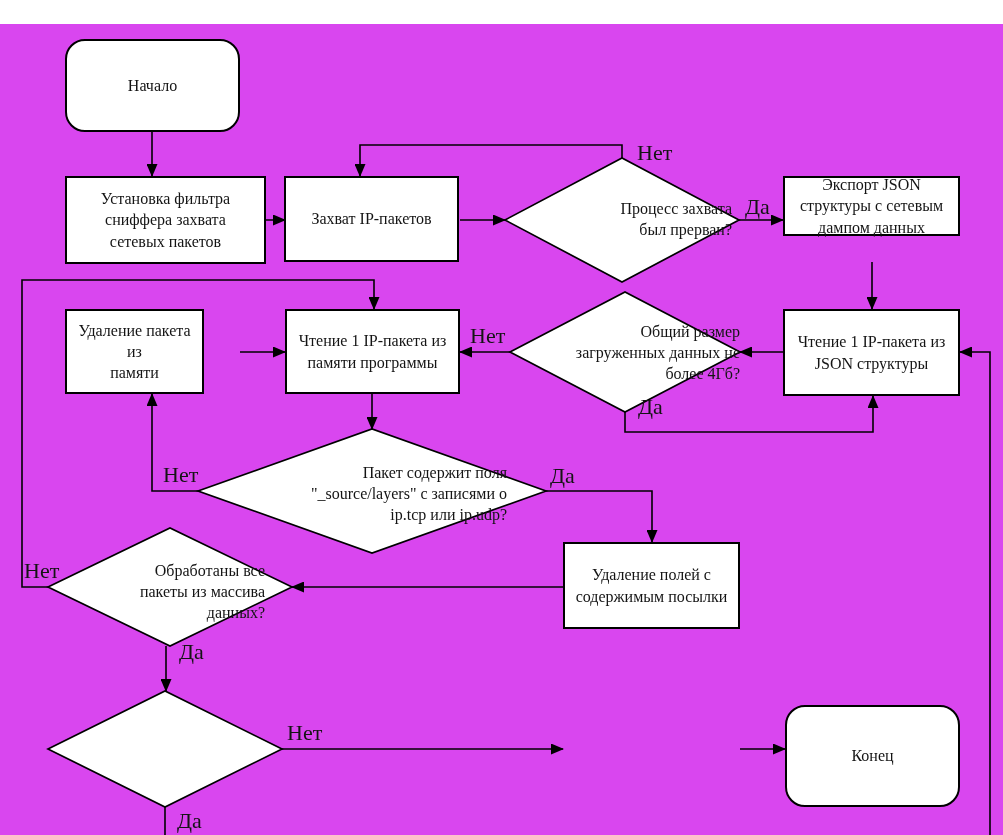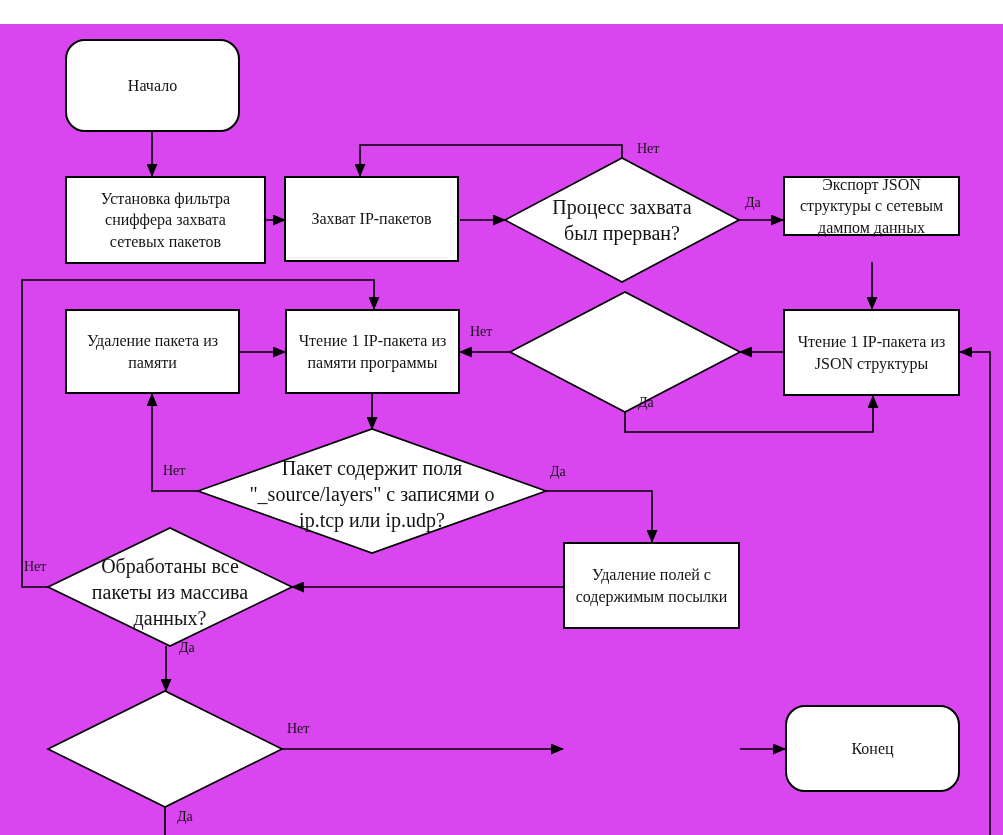--- a/index.html
+++ b/index.html
@@ -13,24 +13,24 @@
   .edge { fill:none; stroke:#000000; stroke-width:1.6; }
   .diamond { fill:#ffffff; stroke:#000000; stroke-width:1.7; }
   .node {
     position:absolute; box-sizing:border-box; background:#ffffff;
     border:2px solid #000000; display:flex; align-items:center; justify-content:center;
     text-align:center;
   }
   .terminator { border-radius:20px; }
   .node span { white-space:pre-line; font-size:16px; line-height:1.32; padding:2px 6px; }
   .dlabel {
-    position:absolute; transform:translate(-50%,-50%); text-align:center;
-    white-space:pre-line; font-size:20px; line-height:1.3; pointer-events:none;
+    position:absolute; transform:translate(-50%,-50%); text-align:right;
+    white-space:pre-line; font-size:16px; line-height:1.3; pointer-events:none;
   }
-  .elabel { position:absolute; font-size:14px; line-height:1; }
+  .elabel { position:absolute; font-size:22px; line-height:1; }
 </style>
 </head>
 <body>
 
 <div class="canvas">
 
   <svg class="wires" viewBox="0 0 1003 835">
     <defs>
       <marker id="arrow" markerUnits="userSpaceOnUse" markerWidth="13" markerHeight="11" refX="12" refY="5.5" orient="auto">
         <path d="M0,0 L13,5.5 L0,11 Z" fill="#000000"></path>
@@ -82,42 +82,45 @@
     <span>Экспорт JSON
 структуры с сетевым
 дампом данных</span>
   </div>
 
   <div class="node" style="left:783px; top:285px; width:177px; height:87px;">
     <span>Чтение 1 IP-пакета из
 JSON структуры</span>
   </div>
 
-  <div class="node" style="left:65px; top:285px; width:175px; height:85px;">
+  <div class="node" style="left:65px; top:285px; width:139px; height:85px;">
     <span>Удаление пакета из
 памяти</span>
   </div>
 
   <div class="node" style="left:285px; top:285px; width:175px; height:85px;">
     <span>Чтение 1 IP-пакета из
 памяти программы</span>
   </div>
 
   <div class="node" style="left:563px; top:518px; width:177px; height:87px;">
     <span>Удаление полей с
 содержимым посылки</span>
   </div>
 
 
-  <div class="node terminator" style="left:785px; top:681px; width:175px; height:87px;">
+  <div class="node terminator" style="left:785px; top:681px; width:175px; height:102px;">
     <span>Конец</span>
   </div>
 
   <div class="dlabel" style="left:622px; top:196px; width:220px;">Процесс захвата
 был прерван?</div>
+  <div class="dlabel" style="left:625px; top:329px; width:230px;">Общий размер
+загруженных данных не
+более 4Гб?</div>
   <div class="dlabel" style="left:372px; top:470px; width:270px;font-family:Liberation Serif, serif;">Пакет содержит поля
 "_source/layers" с записями о
 ip.tcp или ip.udp?</div>
   <div class="dlabel" style="left:170px; top:568px; width:190px;">Обработаны все
 пакеты из массива
 данных?</div>
 
   <div class="elabel" style="left:637px; top:118px;">Нет</div>
   <div class="elabel" style="left:745px; top:172px;">Да</div>
   <div class="elabel" style="left:470px; top:301px;">Нет</div>

